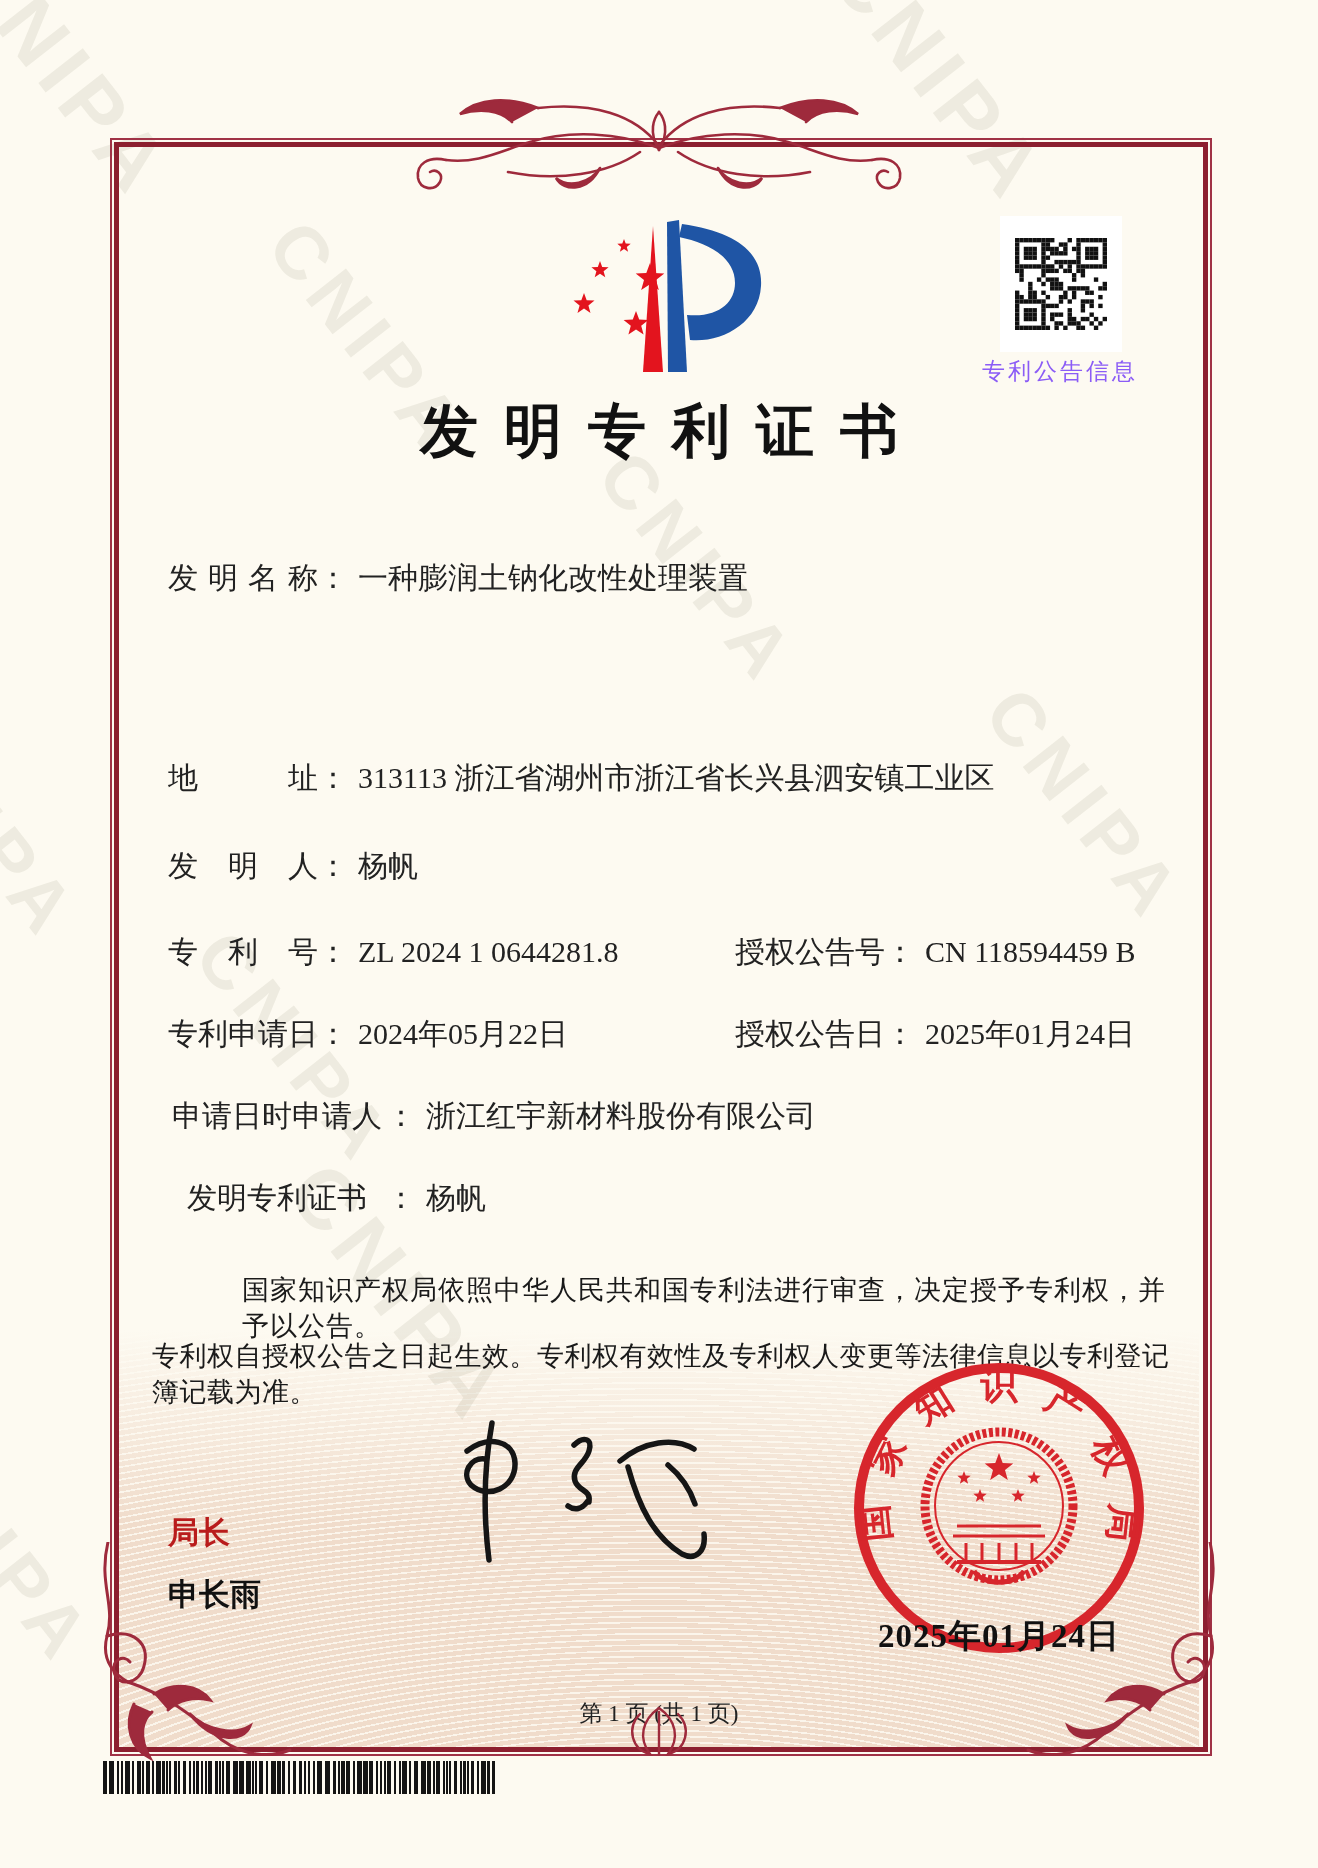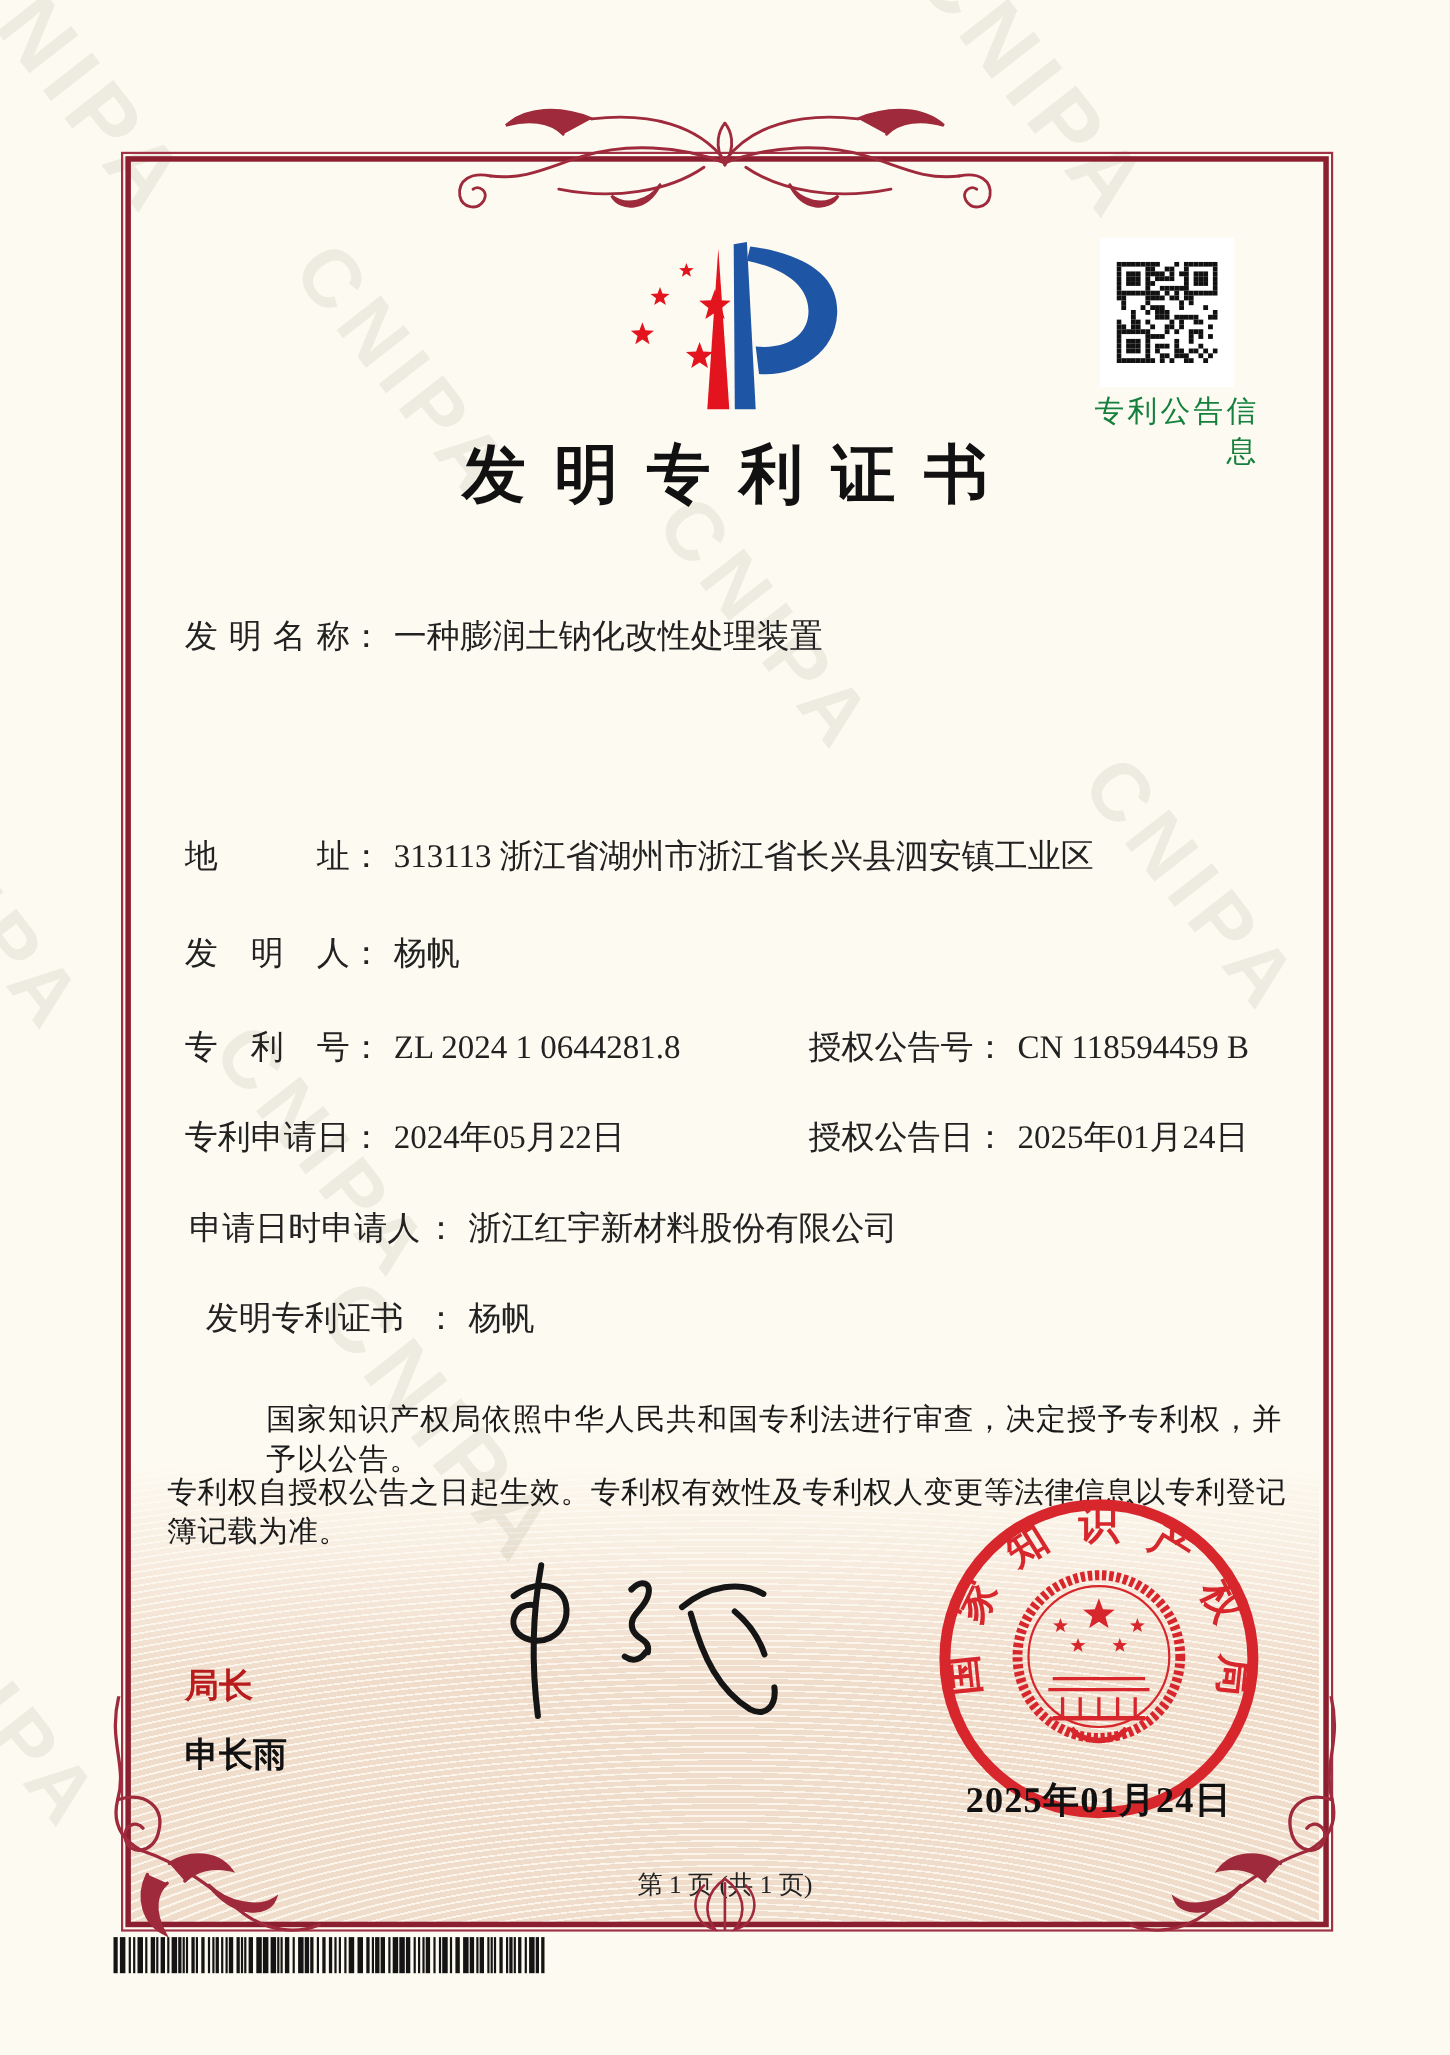--- a/index.html
+++ b/index.html
@@ -18,22 +18,22 @@
          background:repeating-radial-gradient(ellipse 2000px 760px at 50% 140%,
            #f0dccb 0 11px,#fbf5eb 11px 15px);}
   .waves::after{content:"";position:absolute;left:0;top:0;right:0;height:46%;
          background:linear-gradient(to bottom,#fdfaf1 0%,rgba(253,250,241,0) 100%);}
   .content{position:absolute;inset:0;z-index:4;}
   
   .cert-no{position:absolute;left:168px;top:190px;font-size:27px;letter-spacing:5px;color:#222;}
   .logo{position:absolute;left:550px;top:182px;width:220px;height:200px;}
   .qr-box{position:absolute;left:1000px;top:216px;width:122px;height:136px;background:#fff;}
   .qr-box svg{position:absolute;left:15px;top:22px;}
-  .qr-label{position:absolute;left:975px;top:356px;width:170px;text-align:right;
-            font-size:27px;letter-spacing:3px;color:#15803d;}
+  .qr-label{position:absolute;left:975px;top:356px;width:170px;text-align:center;
+            font-size:23px;letter-spacing:3px;color:#8b5cf6;}
   .title{position:absolute;left:0;right:0;top:393px;text-align:center;font-size:58px;
          font-weight:700;letter-spacing:26px;text-indent:26px;color:#111;}
   
   .row{position:absolute;left:168px;font-size:30px;white-space:nowrap;color:#222;}
   .lbl{display:inline-block;width:150px;text-align:justify;text-align-last:justify;vertical-align:bottom;}
   .lbl5{display:inline-block;width:150px;vertical-align:bottom;}
   .lbl7{display:inline-block;width:218px;vertical-align:bottom;text-align:center;}
   .colon{display:inline-block;margin-right:10px;}
   .rowwrap{position:absolute;left:0;top:0;width:100%;}
   

